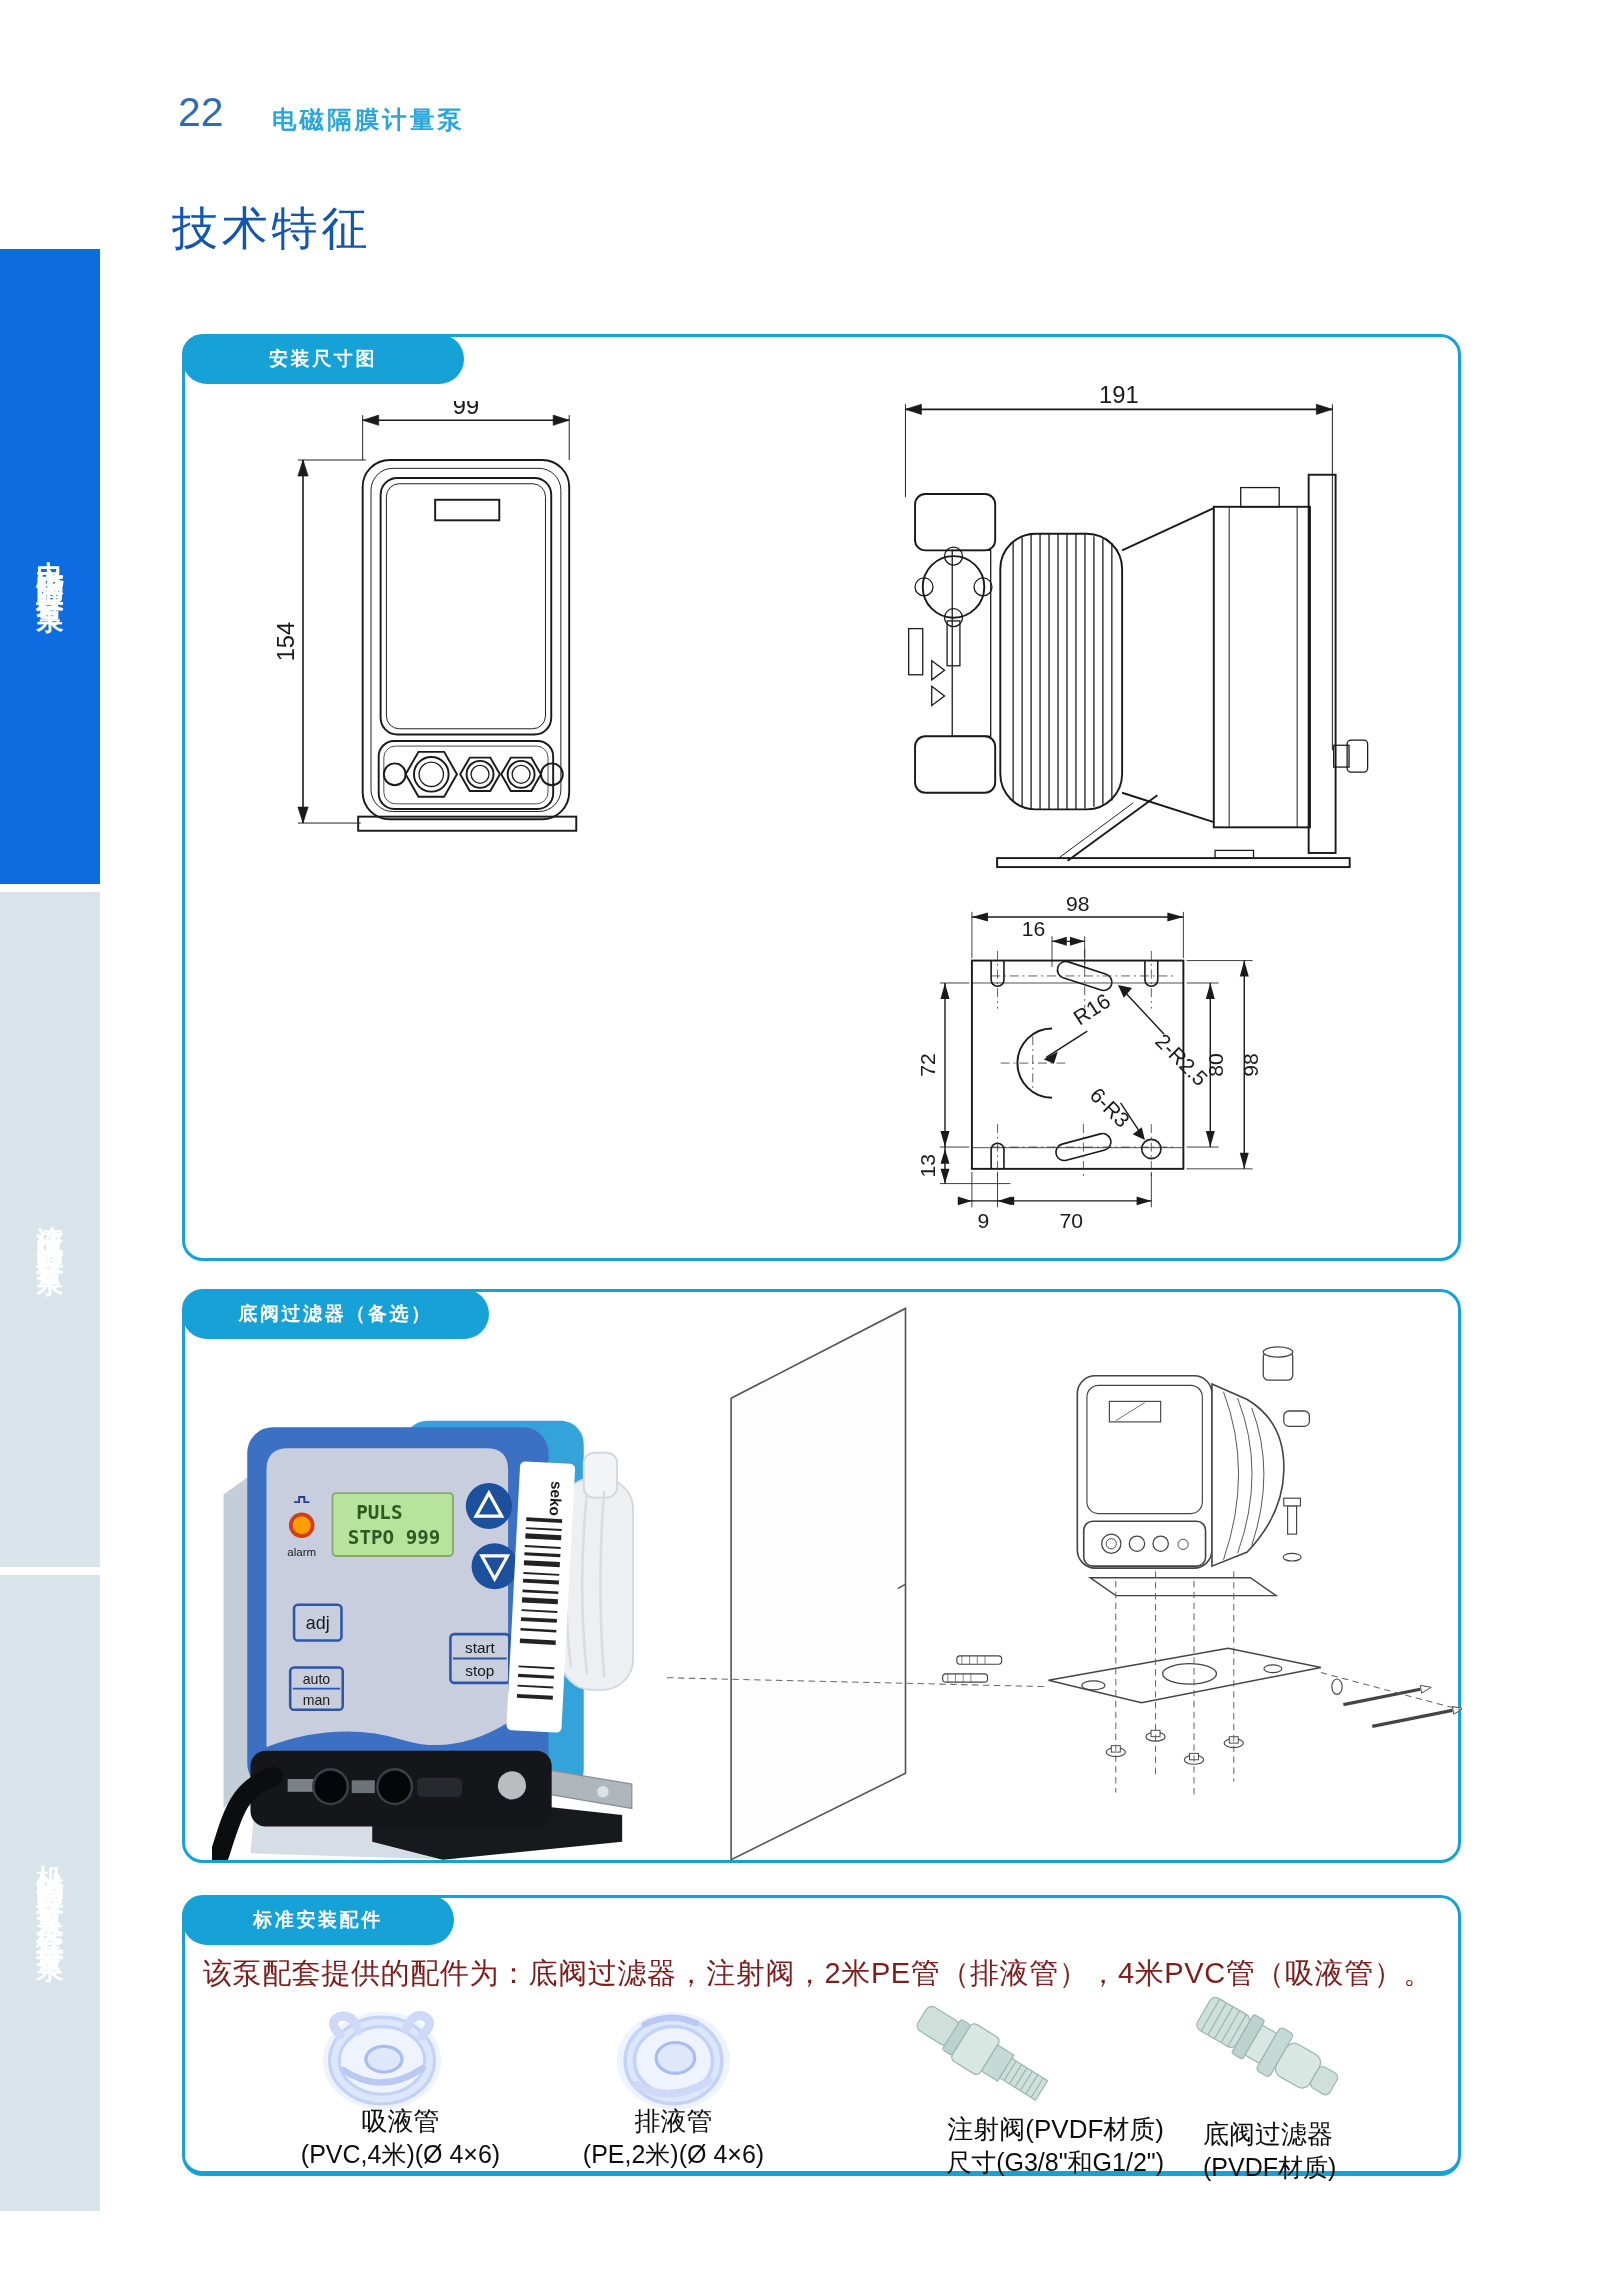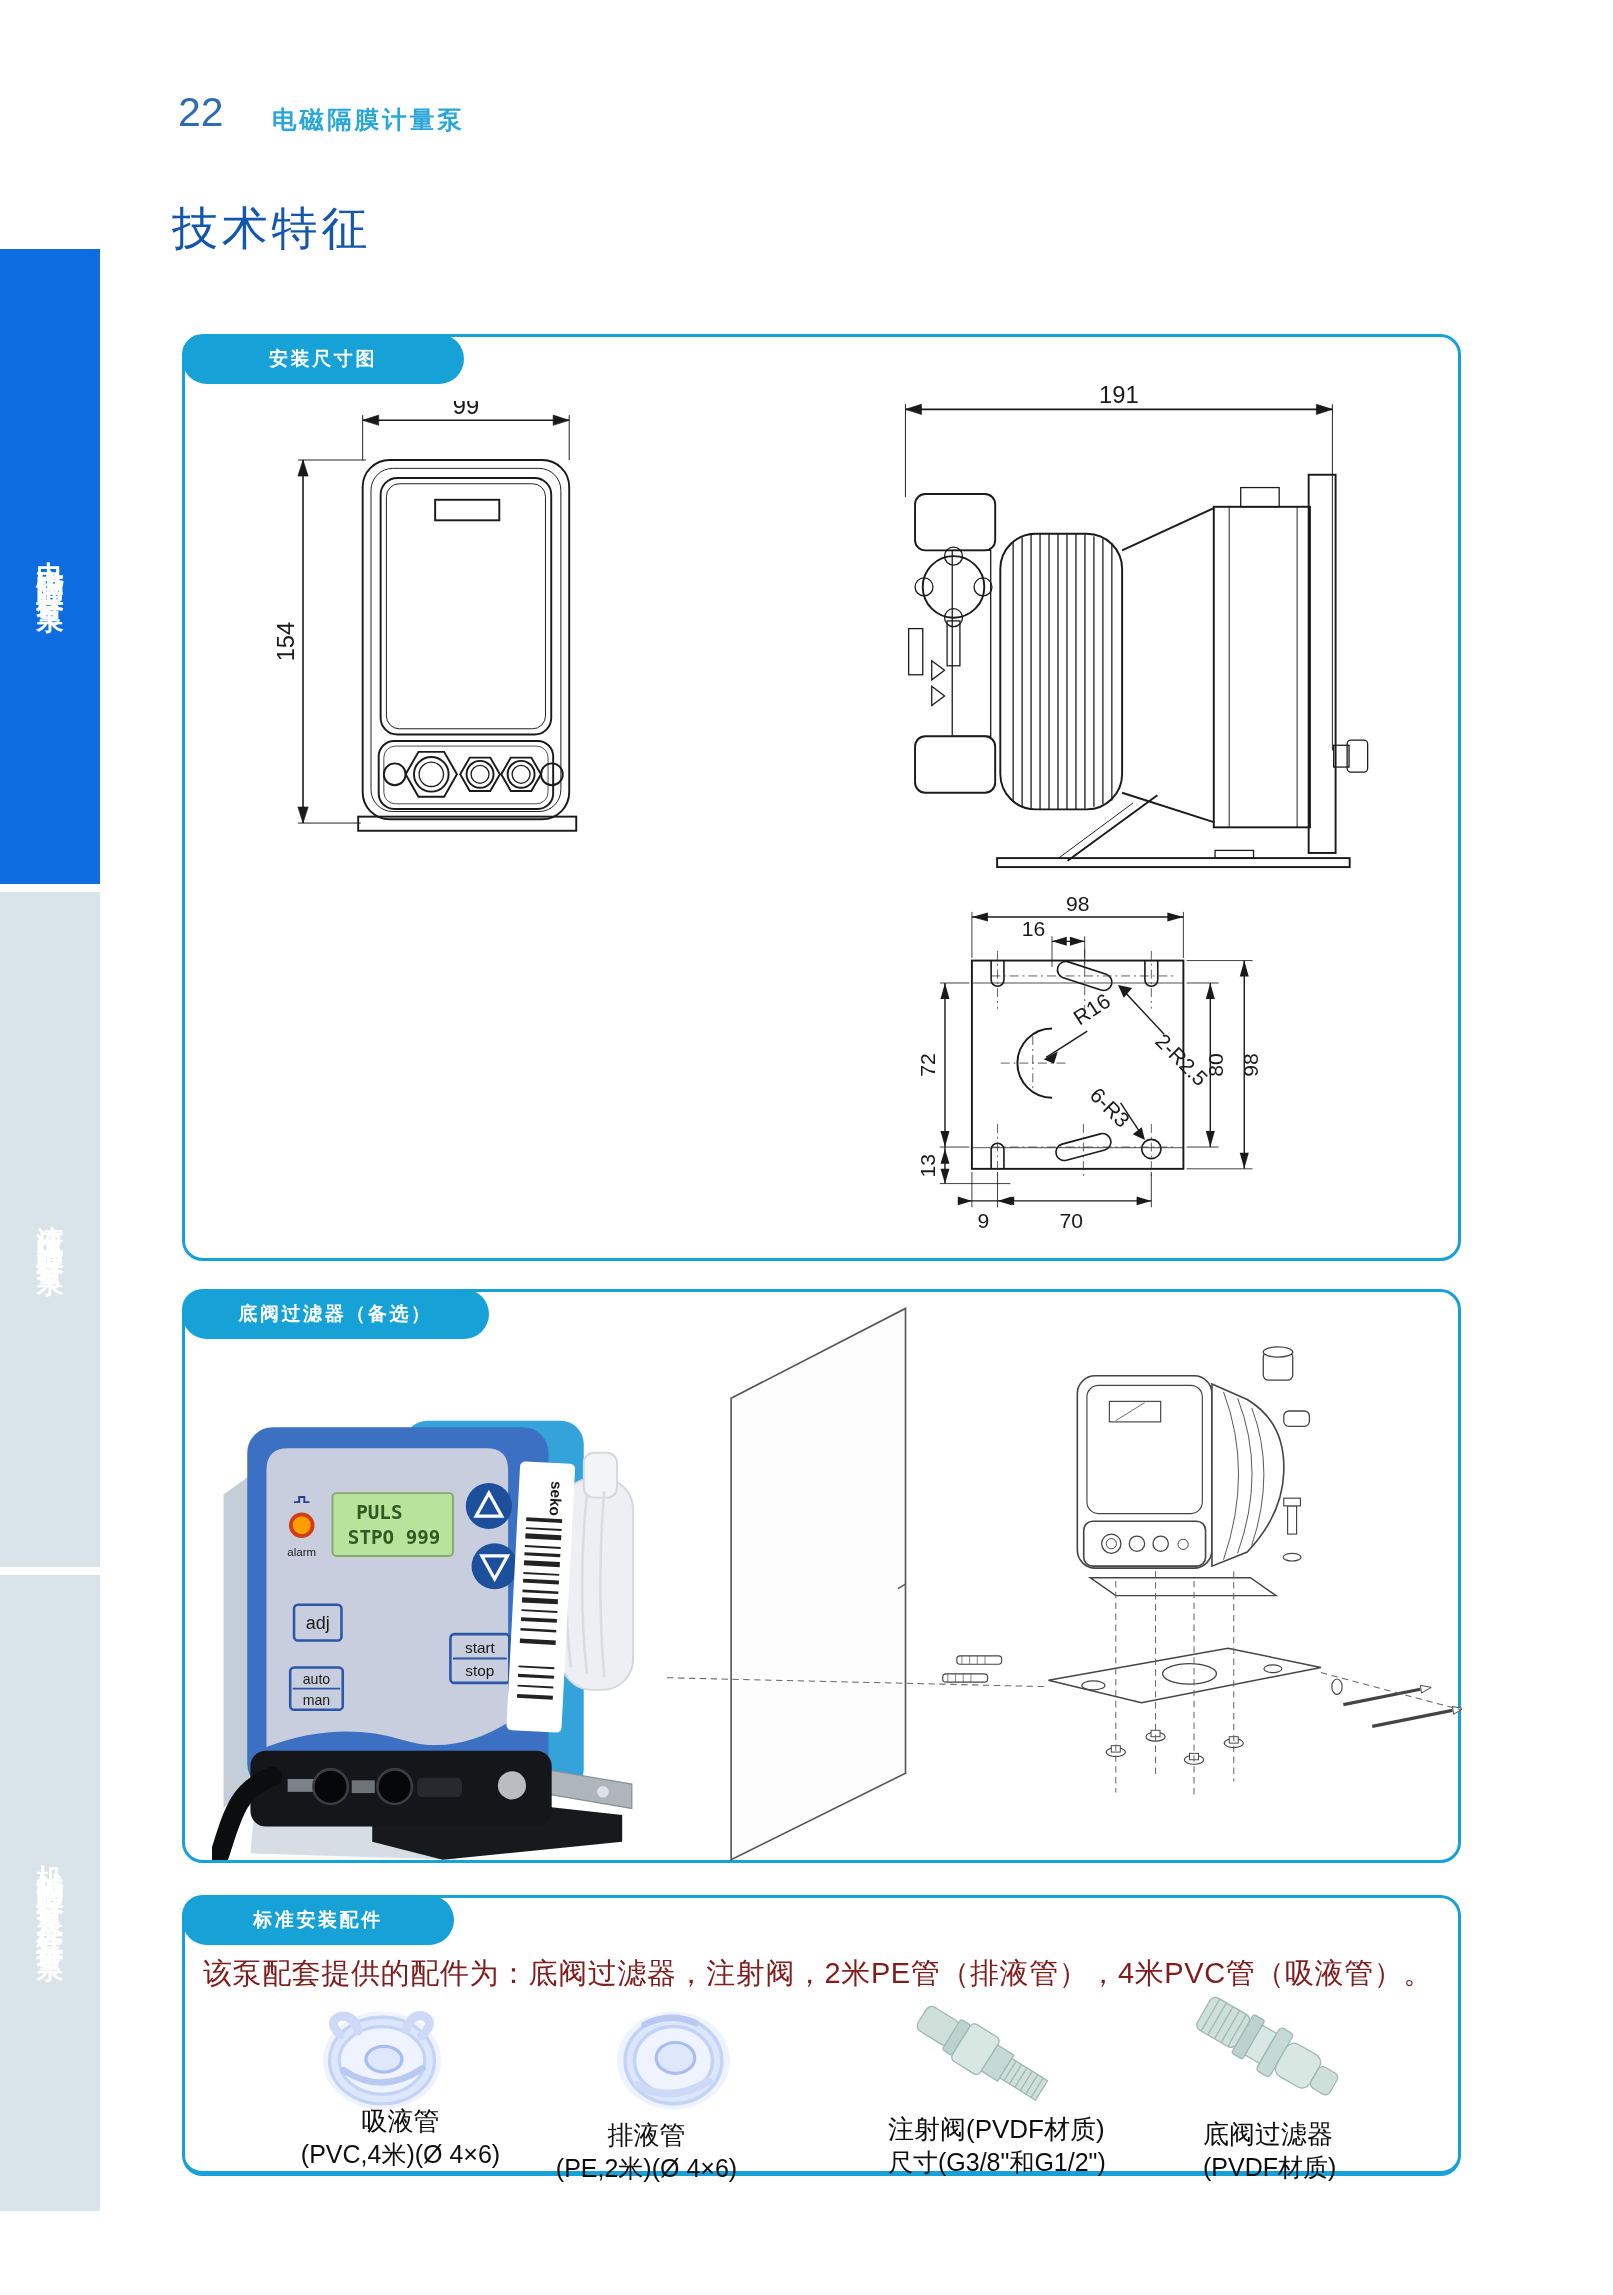--- a/index.html
+++ b/index.html
@@ -479,25 +479,25 @@
       <rect x="146" y="52" width="24" height="78" rx="6" fill="#c5dad4" stroke="#9fb8b2" stroke-width="2"></rect>
       <rect x="170" y="62" width="60" height="58" rx="14" fill="#d8e7e2" stroke="#9fb8b2" stroke-width="2"></rect>
       <rect x="230" y="72" width="34" height="38" rx="8" fill="#cfe0db" stroke="#9fb8b2" stroke-width="2"></rect>
     </g>
   </svg>
 
   <div class="acc-label ctr" style="left:298px; top:2105px; width:205px;">
     <div class="acc-name">吸液管</div>
     <div class="acc-spec">(PVC,4米)(Ø 4×6)</div>
   </div>
-  <div class="acc-label ctr" style="left:544px; top:2105px; width:205px;margin-top:14px;">
+  <div class="acc-label ctr" style="left:571px; top:2105px; width:205px;">
     <div class="acc-name">排液管</div>
     <div class="acc-spec">(PE,2米)(Ø 4×6)</div>
   </div>
-  <div class="acc-label" style="left:888px; top:2113px; width:276px;">
+  <div class="acc-label" style="left:888px; top:2113px; width:276px;text-align:right;">
     <div class="acc-name">注射阀(PVDF材质)</div>
     <div class="acc-spec">尺寸(G3/8"和G1/2")</div>
   </div>
   <div class="acc-label" style="left:1203px; top:2118px; width:212px;">
     <div class="acc-name">底阀过滤器</div>
     <div class="acc-spec">(PVDF材质)</div>
   </div>
 
 </div>
 

